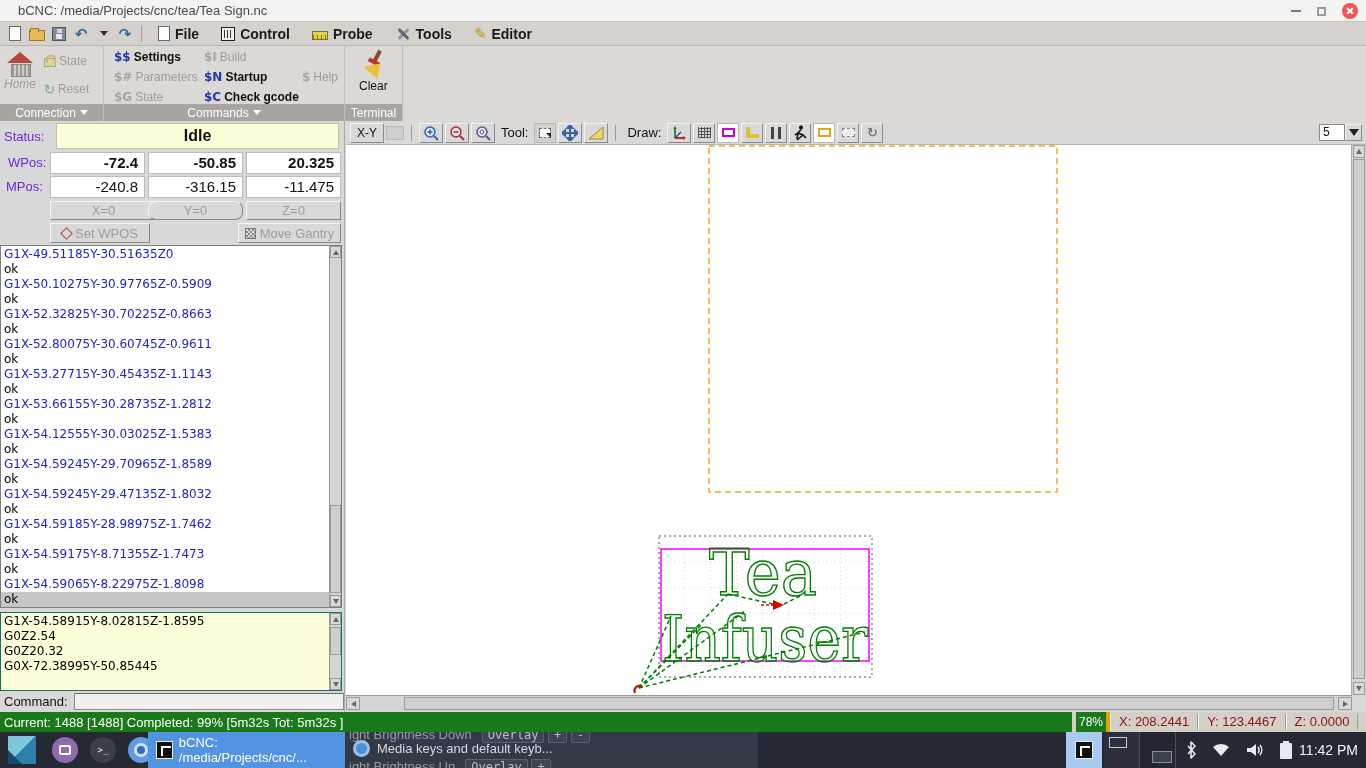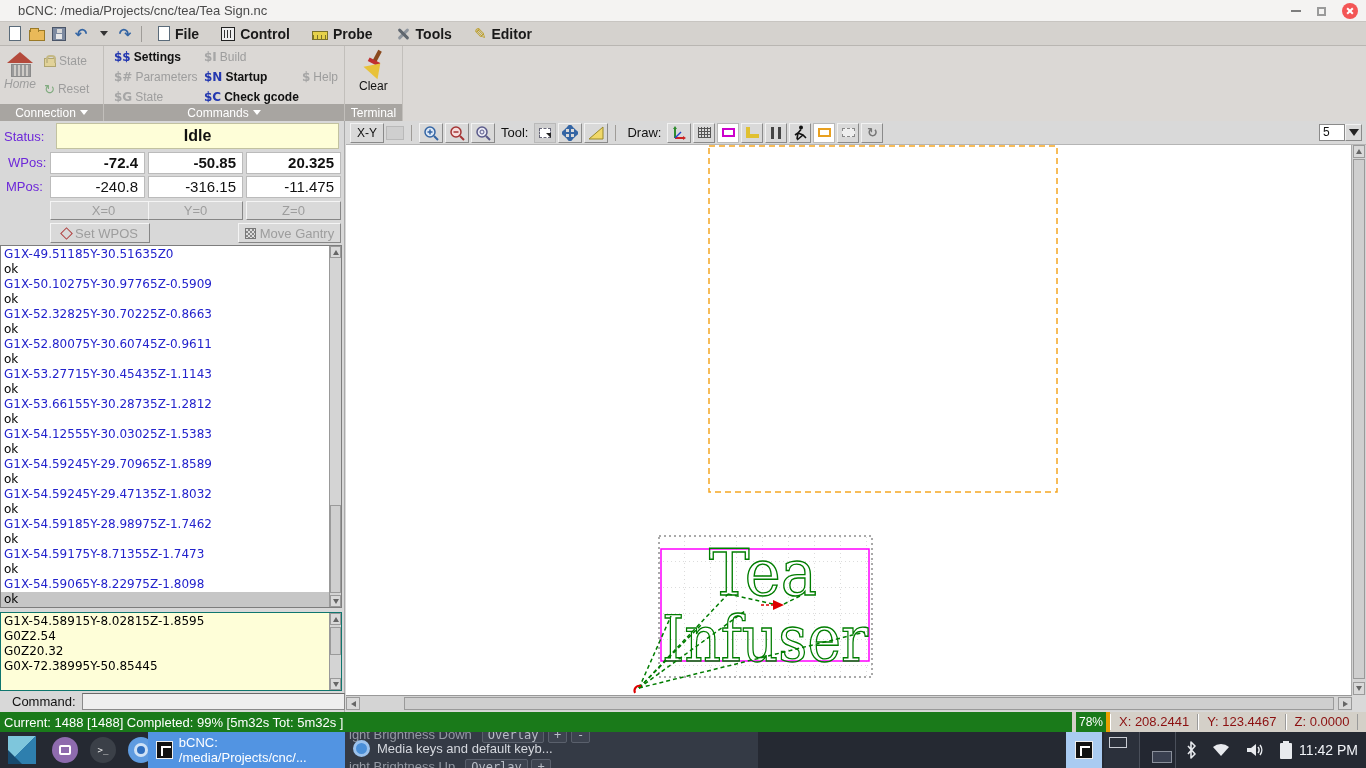--- a/index.html
+++ b/index.html
@@ -87,21 +87,21 @@
   .sb-v { position:absolute; right:0; top:0; bottom:0; width:12px; background:#d4d4d4; border-left:1px solid #999; }
   .sb-box { position:absolute; left:0; width:11px; height:12px; background:#d9d9d9; border:1px solid #9a9a9a; display:flex; align-items:center; justify-content:center; }
   .sb-thumb { position:absolute; left:0; width:11px; background:#cfcfcf; border:1px solid #9a9a9a; }
   .tri-up { width:0; height:0; border-left:3px solid transparent; border-right:3px solid transparent; border-bottom:5px solid #666; }
   .tri-down { width:0; height:0; border-left:3px solid transparent; border-right:3px solid transparent; border-top:5px solid #666; }
   .tri-left { width:0; height:0; border-top:3px solid transparent; border-bottom:3px solid transparent; border-right:5px solid #666; }
   .tri-right { width:0; height:0; border-top:3px solid transparent; border-bottom:3px solid transparent; border-left:5px solid #666; }
 
   .pendbox { position:absolute; left:0; top:491px; width:342px; height:79px; background:#fefed8; border:1px solid #0f766e; overflow:hidden; }
   .pend-lines { position:absolute; left:0; top:1px; right:12px; font-family:"DejaVu Sans",sans-serif; font-size:12px; line-height:15px; padding-left:3px; color:#000; }
-  .cmdrow { position:absolute; left:0; top:570px; width:345px; height:21px; display:flex; align-items:center;padding-left:8px; }
+  .cmdrow { position:absolute; left:0; top:570px; width:345px; height:21px; display:flex; align-items:center; }
   .cmd-entry { margin-left:6px; width:270px; height:17px; background:#efefef; border:1px solid #8a8a8a; border-top-color:#6a6a6a; font-size:12px; padding:0 3px; }
 
   
   .canvas-area { position:absolute; left:346px; top:0; width:1020px; height:591px; background:#d9d9d9; }
   .cv-toolbar { position:absolute; left:0; top:0; right:0; height:24px; display:flex; align-items:center; gap:2px; padding-left:4px; border-bottom:1px solid #b5b5b5; background:#d9d9d9; }
   .tbtn { height:20px; min-width:22px; background:#d9d9d9; border-top:1px solid #f2f2f2; border-left:1px solid #f2f2f2; border-right:1px solid #8a8a8a; border-bottom:1px solid #8a8a8a; display:flex; align-items:center; justify-content:center; font-size:12px; padding:0 3px; }
   .tbtn.flat { border:1px solid #b9b9b9; background:#cfcfcf; }
   .tlabel { font-size:13px; margin:0 4px; }
   .mini-rect-magenta { width:13px; height:9px; border:2px solid #cc00cc; background:#fff; }
   .mini-rect-orange { width:13px; height:9px; border:2px solid #e8a020; background:#fff; }
@@ -303,21 +303,21 @@
       <div class="dro-cell bold" style="left:50px; top:31px; width:95px;">-72.4</div>
       <div class="dro-cell bold" style="left:148px; top:31px; width:95px;">-50.85</div>
       <div class="dro-cell bold" style="left:246px; top:31px; width:95px;">20.325</div>
 
       <span class="row-label" style="left:6px; top:58px;">MPos:</span>
       <div class="dro-cell" style="left:50px; top:55px; width:95px;">-240.8</div>
       <div class="dro-cell" style="left:148px; top:55px; width:95px;">-316.15</div>
       <div class="dro-cell" style="left:246px; top:55px; width:95px;">-11.475</div>
 
       <div class="btn3d" style="left:50px; top:80px; width:107px; height:19px;">X=0</div>
-      <div class="btn3d" style="left:148px; top:80px; width:95px; height:19px;">Y=0</div>
+      <div class="btn3d" style="left:148px; top:80px; width:95px; height:19px;border-radius:8px;">Y=0</div>
       <div class="btn3d" style="left:246px; top:80px; width:95px; height:19px;">Z=0</div>
 
       <div class="btn3d" style="left:50px; top:102px; width:100px; height:20px;">
         <i class="diamond-ic"></i>
         <span>Set WPOS</span>
       </div>
       <div class="btn3d" style="left:238px; top:102px; width:103px; height:20px;">
         <i class="checker-ic"></i>
         <span>Move Gantry</span>
       </div>

